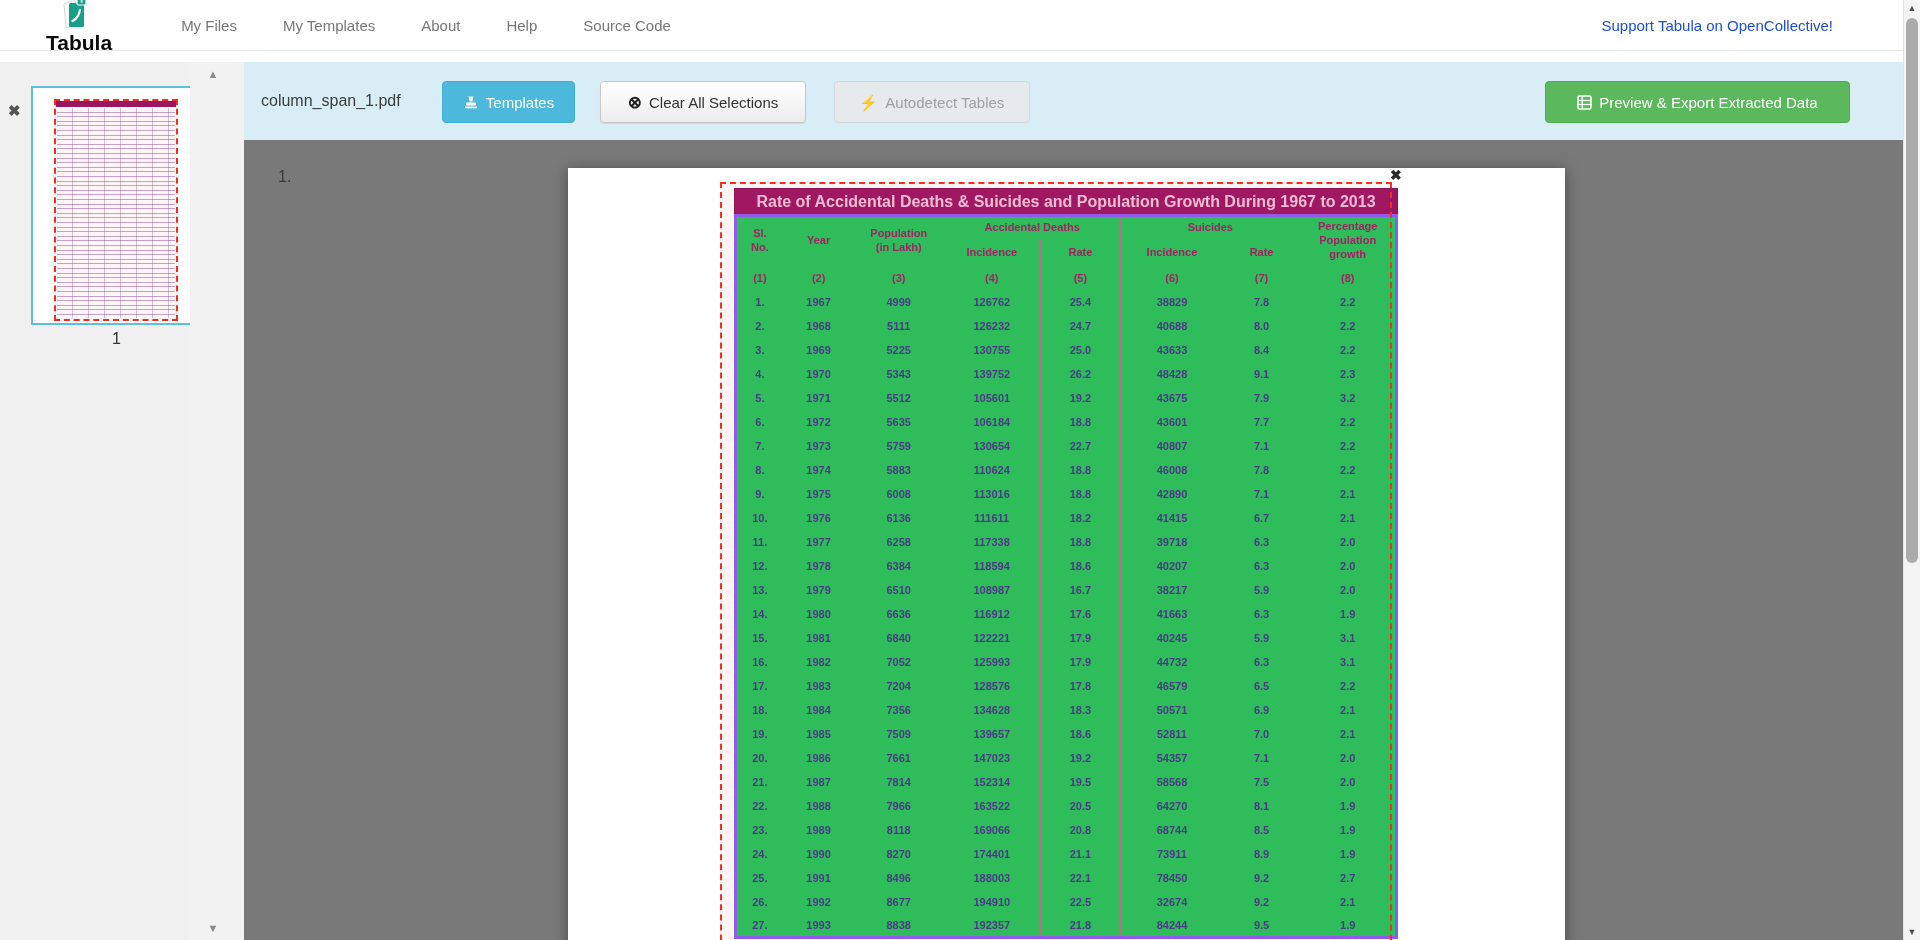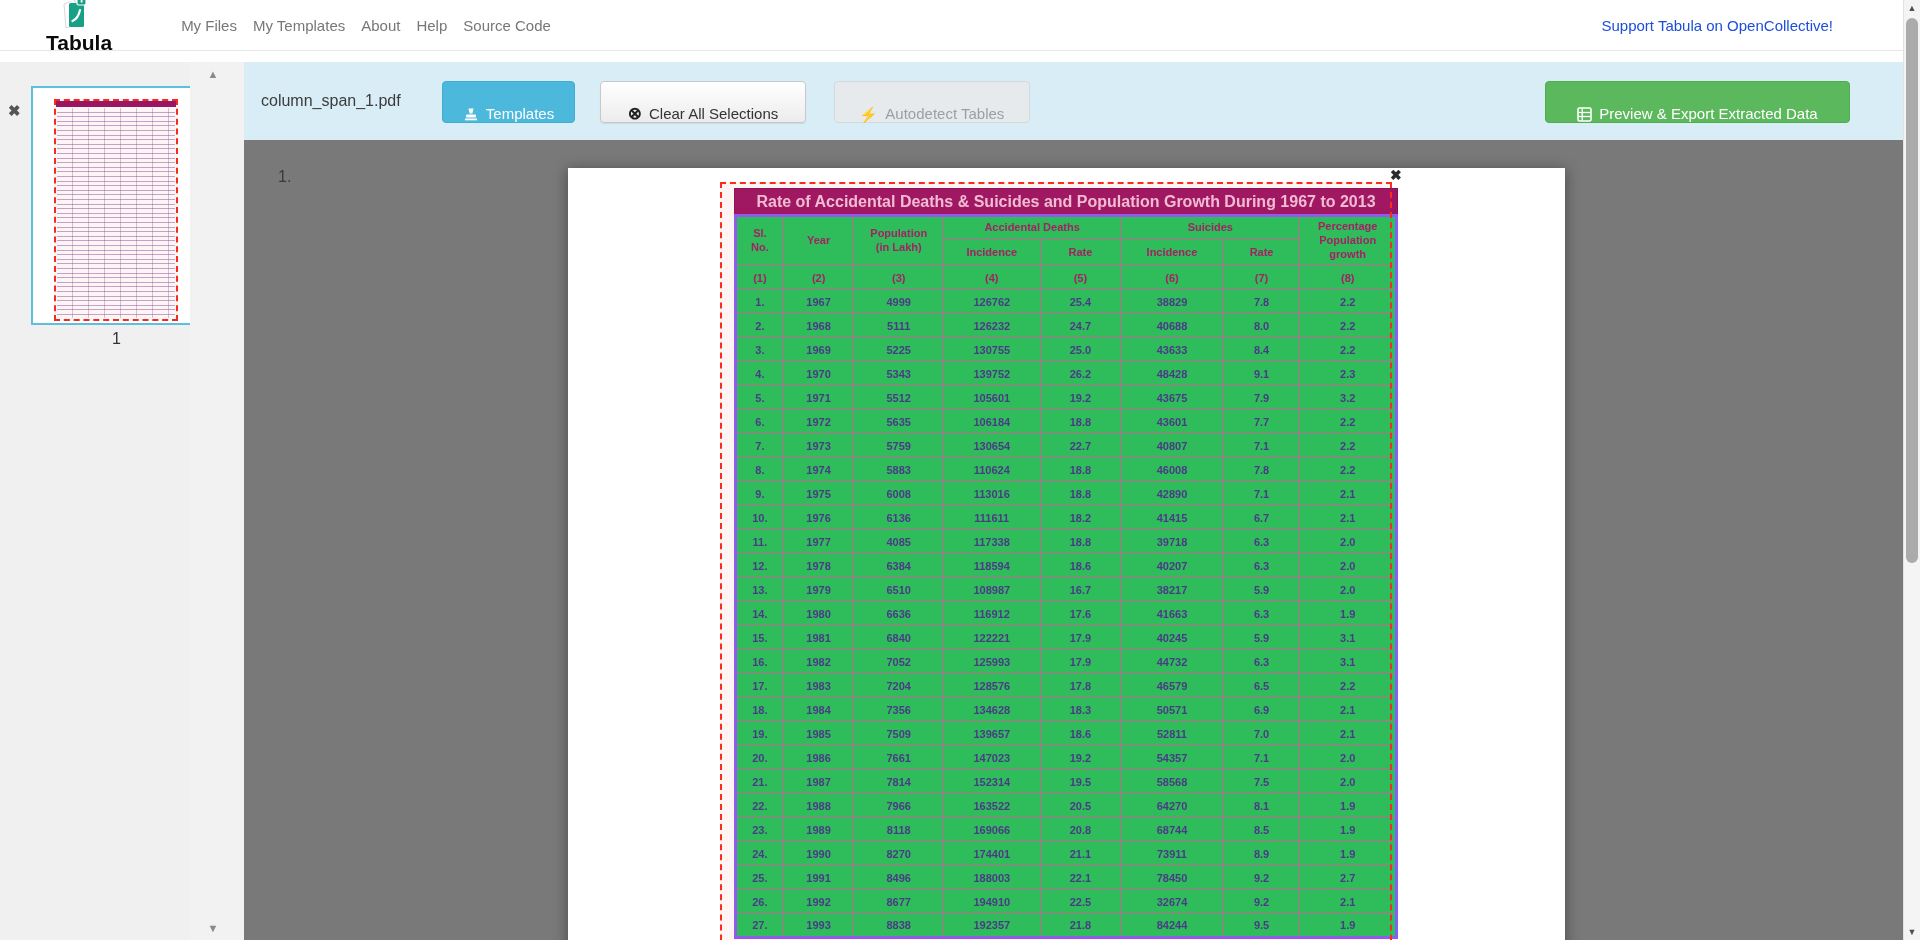--- a/index.html
+++ b/index.html
@@ -6,21 +6,21 @@
   html,body { width:1920px; height:940px; overflow:hidden; background:#fff;
               font-family:"Liberation Sans", sans-serif; }
   body { position:relative; }
 
   
   .navbar { position:absolute; left:0; top:0; width:1903px; height:51px;
             background:#fff; border-bottom:1px solid #e7e7e7;
             display:flex; align-items:center; padding-left:37px; }
   .brand-wrap { display:flex; align-items:center; cursor:pointer;flex-direction:column; }
   .brand { font-size:21px; font-weight:bold; color:#0a0a0a; margin-left:9px; }
-  .nav-links { display:flex; list-style:none; margin-left:69px; gap:16px; }
+  .nav-links { display:flex; list-style:none; margin-left:69px; gap:46px; }
   .nav-links li { font-size:15px; color:#777; cursor:pointer; line-height:51px; }
   .nav-right { margin-left:auto; padding-right:70px; font-size:15px; color:#1d4ed8; cursor:pointer; }
 
   
   .sidebar { position:absolute; left:0; top:62px; width:244px; height:878px; background:#f0f0f0; }
   .sb-close { position:absolute; left:8px; top:40px; font-size:15px; font-weight:bold;
               color:#555; cursor:pointer; }
   .thumb { position:absolute; left:31px; top:24px; width:171px; height:239px;
            background:#fff; border:2px solid #5bc0de; cursor:pointer; }
   .thumb-sel { position:absolute; left:21px; top:11px; width:124px; height:222px;
@@ -34,21 +34,21 @@
                  font-size:16px; color:#333; }
   .sb-scroll { position:absolute; left:190px; top:0; width:54px; height:878px; background:#f2f2f2; }
   .sb-up   { position:absolute; left:0; right:8px; top:6px;    text-align:center; font-size:11px; color:#8a8a8a; cursor:pointer; }
   .sb-down { position:absolute; left:0; right:8px; bottom:6px; text-align:center; font-size:11px; color:#8a8a8a; cursor:pointer; }
 
   
   .toolbar { position:absolute; left:244px; top:62px; width:1659px; height:87px; background:#d9edf7; }
   .filename { position:absolute; left:17px; top:0; height:78px; line-height:78px;
               font-size:16px; color:#3c3c3c; }
   .btn { position:absolute; top:19px; height:42px; border-radius:4px; font-size:15px;
-         display:flex; align-items:flex-end; justify-content:center; gap:7px;
+         display:flex; align-items:center; justify-content:center; gap:7px;
          cursor:pointer; border:1px solid transparent; white-space:nowrap; }
   .btn-templates { left:198px; width:133px; background:#4cb9dc; border-color:#40aed2; color:#fff; }
   .btn-clear { left:356px; width:206px; color:#333;
                background:linear-gradient(#ffffff,#ececec); border-color:#c8c8c8;
                box-shadow:0 1px 1px rgba(0,0,0,0.08); }
   .btn-auto { left:590px; width:196px; background:#e7eaec; border-color:#d3d8db; color:#9aa0a6;
               cursor:default; }
   .btn-export { left:1301px; width:305px; background:#5cb85c; border-color:#4cae4c; color:#fff; }
   .circle-x { font-size:17px; font-weight:bold; color:#222; line-height:1; }
   .bolt { font-size:15px; color:#8e959b; line-height:1; }
@@ -309,21 +309,21 @@
               <td>6136</td>
               <td>111611</td>
               <td>18.2</td>
               <td>41415</td>
               <td>6.7</td>
               <td>2.1</td>
             </tr>
             <tr>
               <td>11.</td>
               <td>1977</td>
-              <td>4085</td>
+              <td>6258</td>
               <td>117338</td>
               <td>18.8</td>
               <td>39718</td>
               <td>6.3</td>
               <td>2.0</td>
             </tr>
             <tr>
               <td>12.</td>
               <td>1978</td>
               <td>6384</td>

